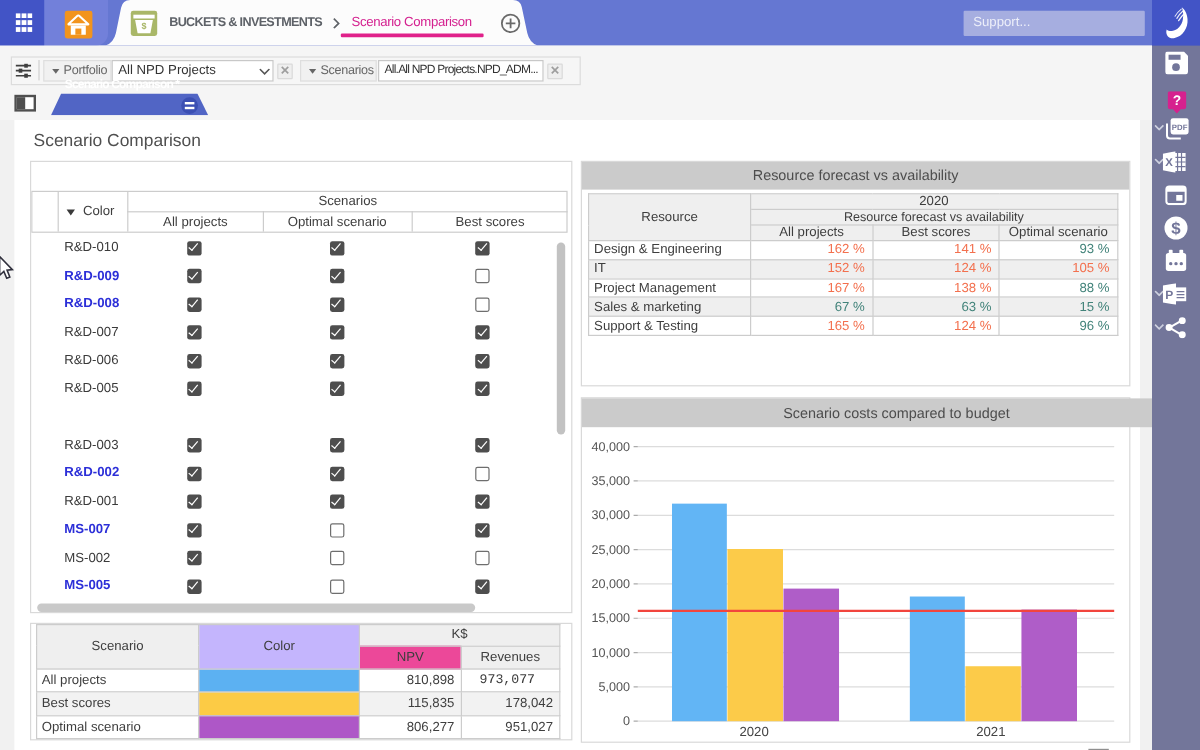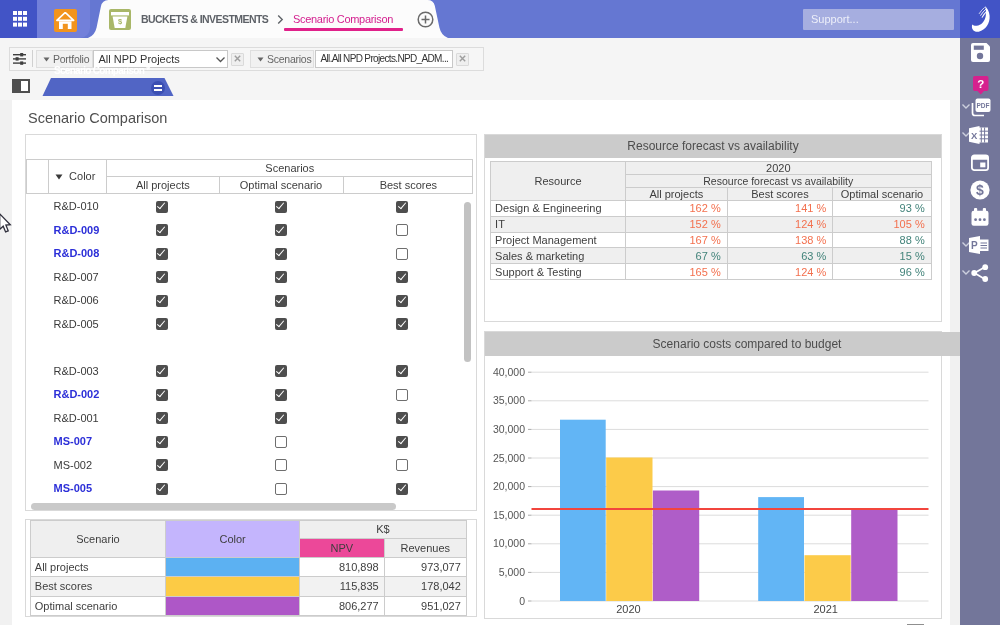--- a/index.html
+++ b/index.html
@@ -240,21 +240,21 @@
           <td colspan="2" style="border:1px solid #CCC;background:#EFEFEF;text-align:center;">K$</td>
         </tr>
     <tr style="height:19.7px">
           <td style="border:1px solid #CCC;background:#ec4899;text-align:center;">NPV</td>
           <td style="border:1px solid #CCC;background:#EFEFEF;text-align:center;">Revenues</td>
         </tr>
     <tr style="height:19.2px">
           <td style="border:1px solid #CCC;padding-left:4px;">All projects</td>
           <td style="border:1px solid #CCC;background:#5CB1F2;"></td>
           <td style="border:1px solid #CCC;text-align:right;padding-right:5px;">810,898</td>
-          <td style="border:1px solid #CCC;text-align:right;padding-right:5px;">973,077</td>
+          <td style="border:1px solid #CCC;text-align:center;padding-right:5px;font-family:Liberation Mono, monospace;">973,077</td>
         </tr>
     <tr style="height:19.2px;background:#F2F2F2;">
           <td style="border:1px solid #CCC;padding-left:4px;">Best scores</td>
           <td style="border:1px solid #CCC;background:#FCCB45;"></td>
           <td style="border:1px solid #CCC;text-align:right;padding-right:5px;">115,835</td>
           <td style="border:1px solid #CCC;text-align:right;padding-right:5px;">178,042</td>
         </tr>
     <tr style="height:19.2px">
           <td style="border:1px solid #CCC;padding-left:4px;">Optimal scenario</td>
           <td style="border:1px solid #CCC;background:#AE57C7;"></td>

